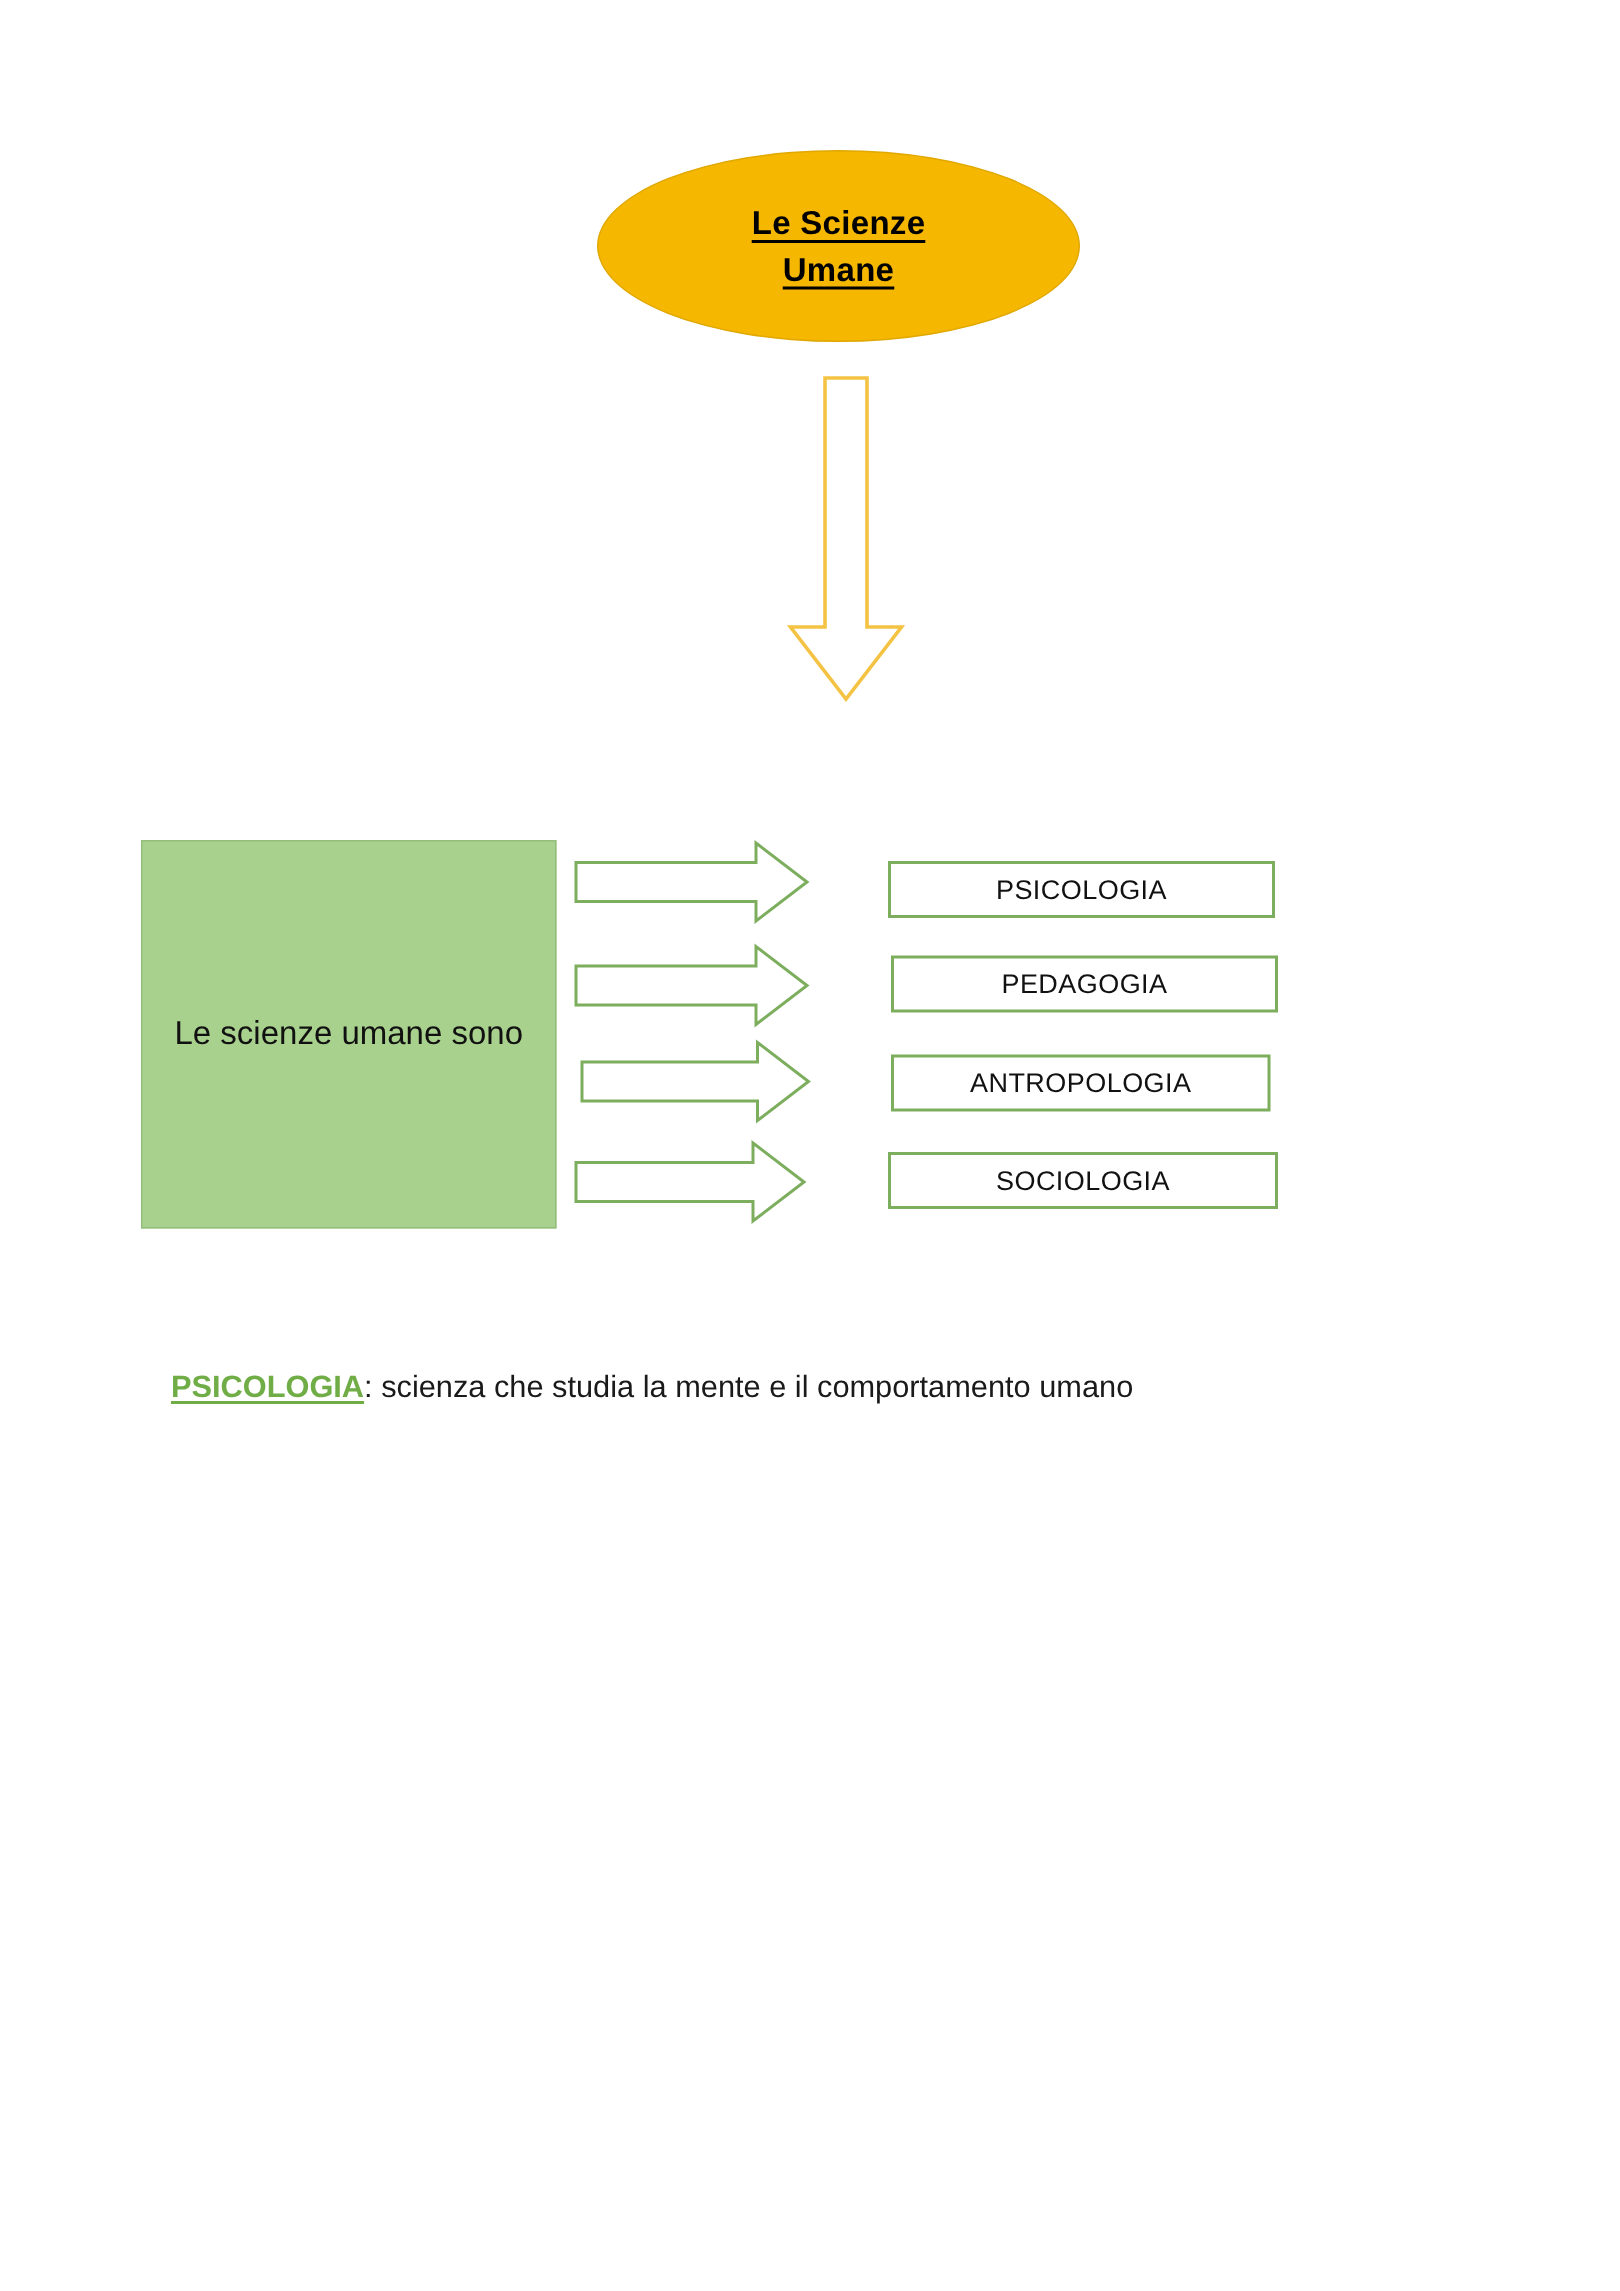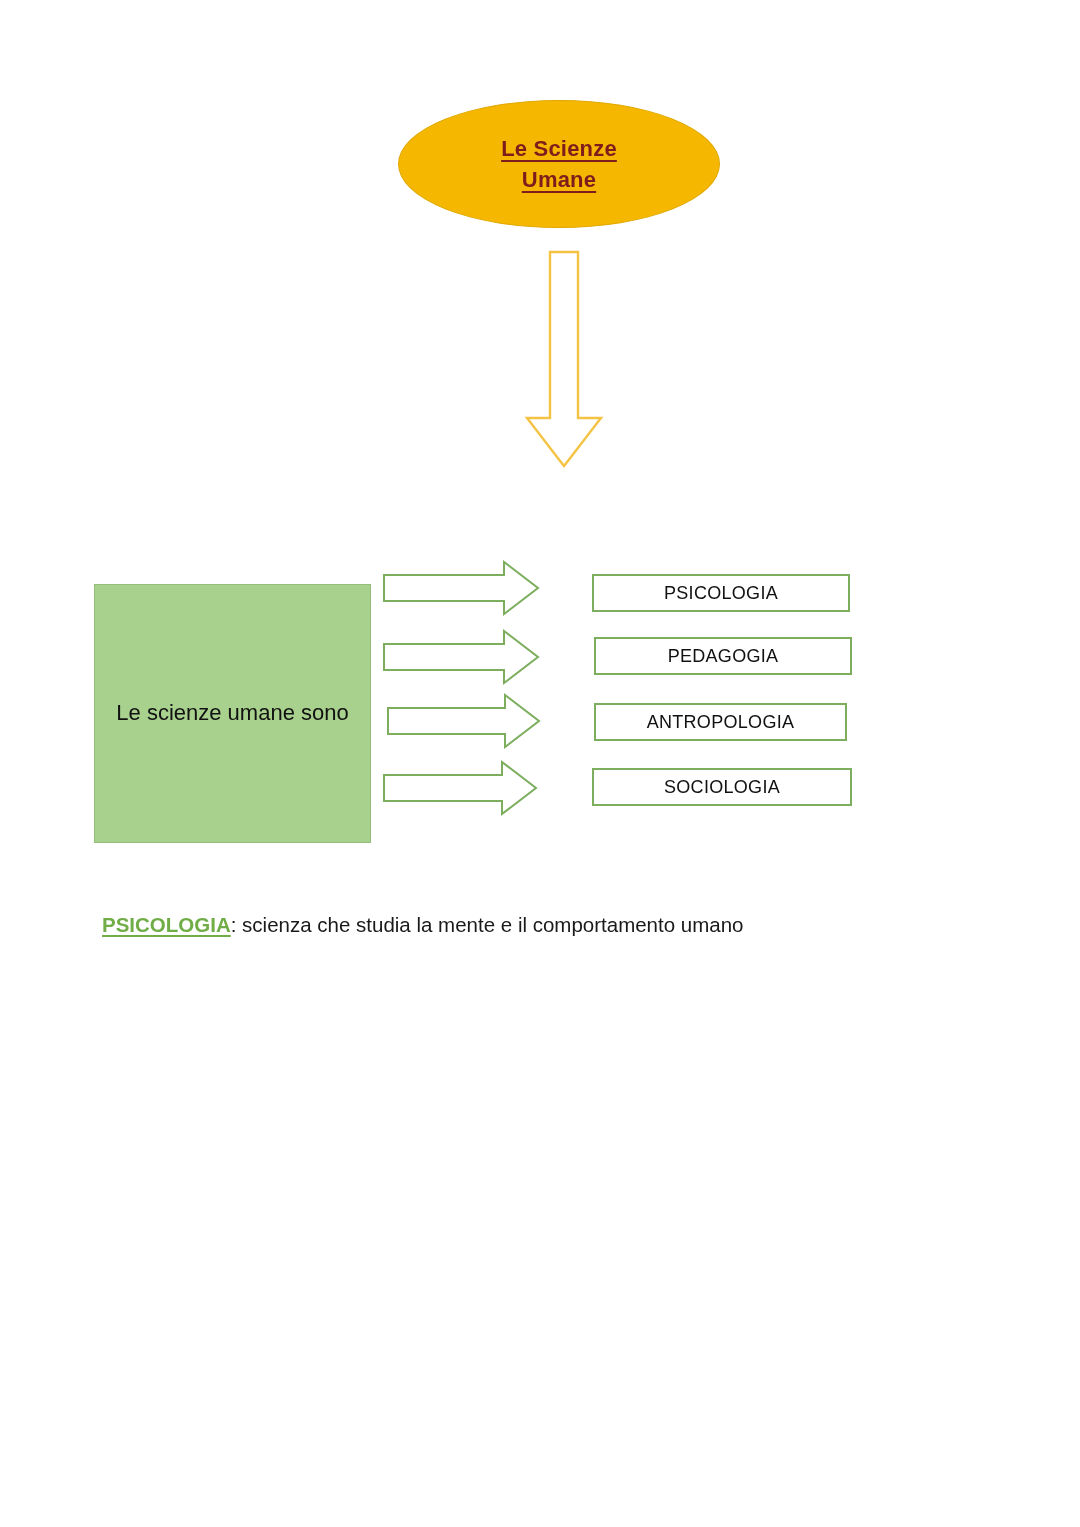--- a/index.html
+++ b/index.html
@@ -35,21 +35,21 @@
     background: #F5B700;
     border: 1px solid #E0A800;
     box-sizing: border-box;
     display: flex;
     flex-direction: column;
     align-items: center;
     justify-content: center;
     gap: 8px;
   }
   .title-line {
-    color: #7f1d1d;
+    color: #000000;
     font-weight: bold;
     font-size: 22px;
     line-height: 1.05;
     text-decoration: underline;
     text-underline-offset: 4px;
     text-decoration-thickness: 2px;
     letter-spacing: .2px;
     white-space: nowrap;
   }
 
@@ -59,21 +59,21 @@
     left: 509px;
     top: 250px;
     width: 110px;
     height: 220px;
   }
 
   
   .source-box {
     position: absolute;
     left: 94px;
-    top: 584px;
+    top: 560px;
     width: 277px;
     height: 259px;
     background: #A9D18E;
     border: 1px solid #94BE7C;
     box-sizing: border-box;
     display: flex;
     align-items: center;
     justify-content: center;
     text-align: center;
   }
@@ -110,21 +110,21 @@
     white-space: nowrap;
   }
   .disc-0 { left: 592px; top: 574px;  width: 258px; height: 38px; }
   .disc-1 { left: 594px; top: 637px;  width: 258px; height: 38px; }
   .disc-2 { left: 594px; top: 703px;  width: 253px; height: 38px; }
   .disc-3 { left: 592px; top: 768px;  width: 260px; height: 38px; }
 
   
   .definitions {
     position: absolute;
-    left: 102px;
+    left: 114px;
     top: 907px;
     width: 887px;
   }
   .def-para {
     font-size: 20.5px;
     line-height: 1.78;
     color: #1a1a1a;
     text-align: justify;
     margin: 0 0 17px 0;
   }

